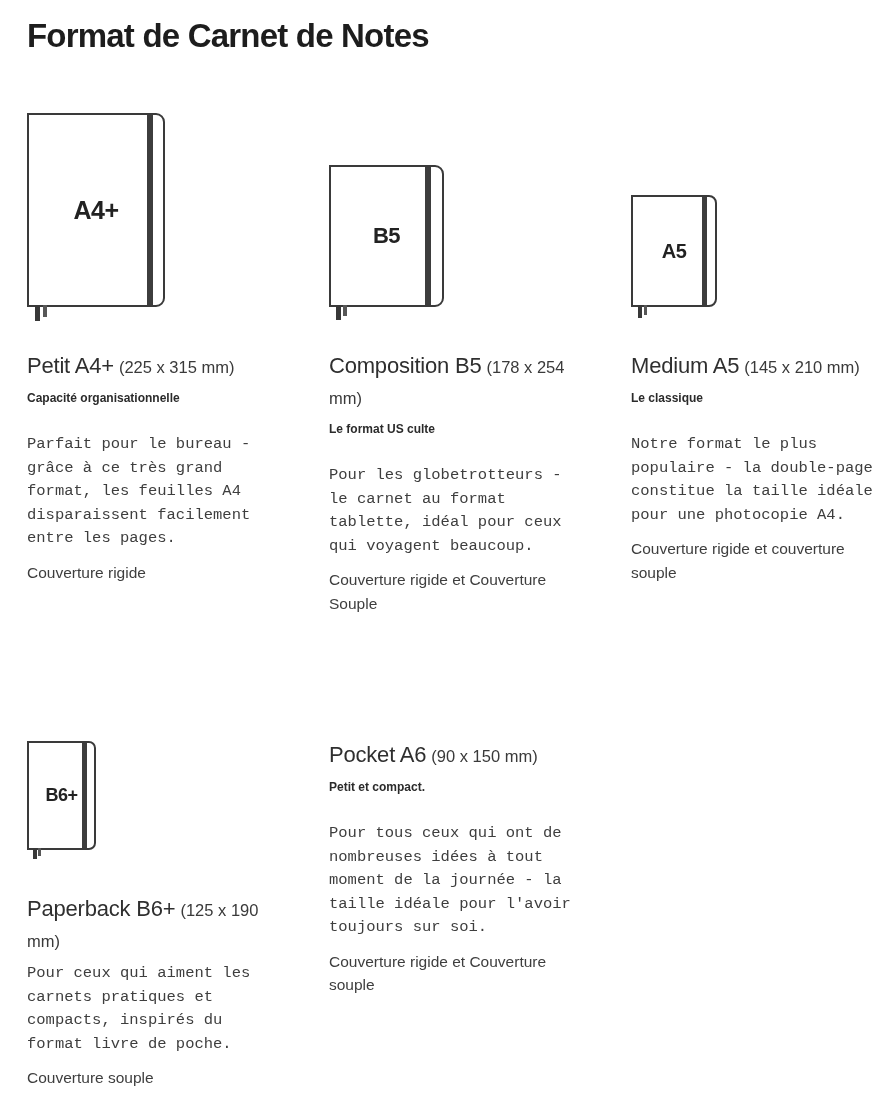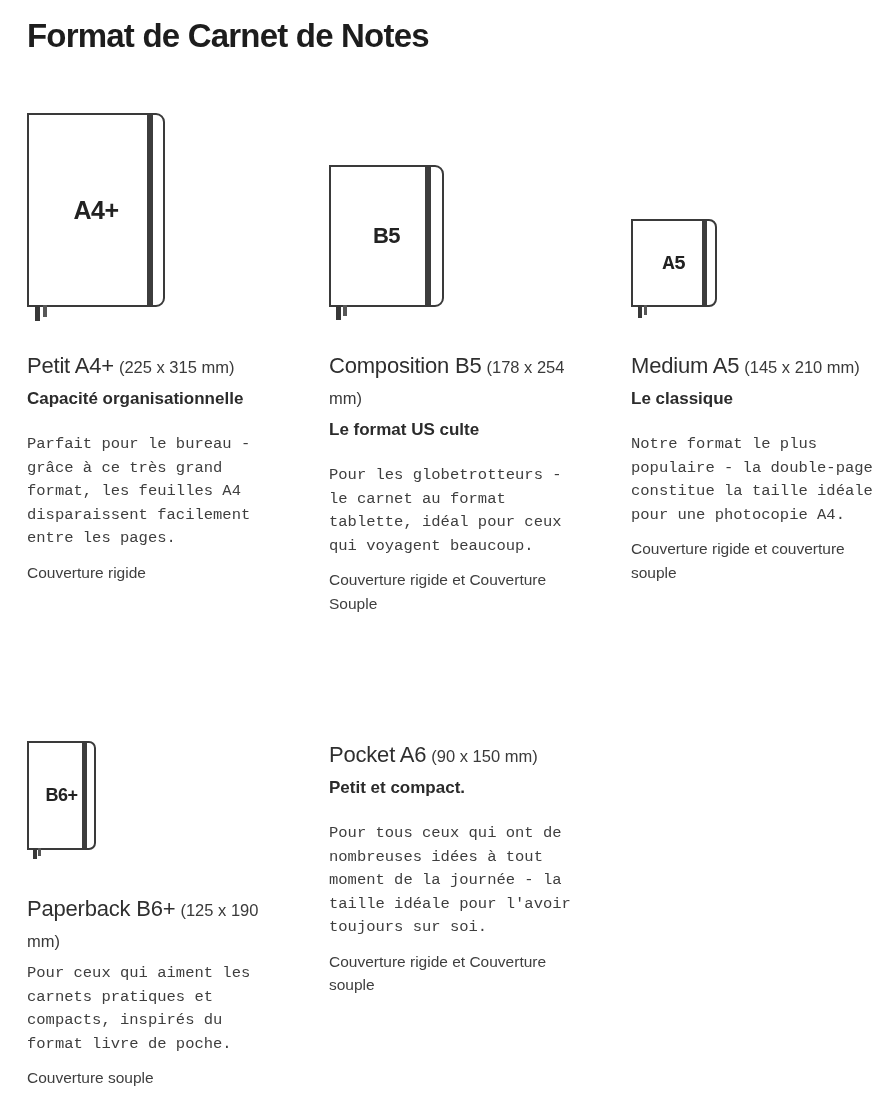--- a/index.html
+++ b/index.html
@@ -72,21 +72,21 @@
   .nb-a4 .band { right: 10px; width: 6px; }
   .nb-a4 .ra { left: 6px;  width: 5px; height: 16px; }
   .nb-a4 .rb { left: 14px; width: 4px; height: 12px; }
 
   .nb-b5 { width: 115px; height: 142px; }
   .nb-b5 .nb-label { font-size: 22px; }
   .nb-b5 .band { right: 11px; width: 6px; }
   .nb-b5 .ra { left: 5px;  width: 5px; height: 15px; }
   .nb-b5 .rb { left: 12px; width: 4px; height: 11px; }
 
-  .nb-a5 { width: 86px; height: 88px; border-radius: 0 8px 8px 0; font-family: Liberation Mono, monospace; }
+  .nb-a5 { width: 86px; height: 112px; border-radius: 0 8px 8px 0; }
   .nb-a5 .nb-label { font-size: 20px; }
   .nb-a5 .band { right: 8px; width: 5px; }
   .nb-a5 .ra { left: 5px;  width: 4px; height: 13px; }
   .nb-a5 .rb { left: 11px; width: 3px; height: 10px; }
 
   .nb-b6 { width: 69px; height: 109px; border-radius: 0 7px 7px 0; }
   .nb-b6 .nb-label { font-size: 18px; }
   .nb-b6 .band { right: 7px; width: 5px; }
   .nb-b6 .ra { left: 4px; width: 4px; height: 11px; }
   .nb-b6 .rb { left: 9px; width: 3px; height: 8px; }
@@ -106,21 +106,21 @@
     letter-spacing: -0.2px;
     margin-bottom: 6px;
   }
   .card-title .size {
     font-size: 16.5px;
     color: #3a3a3a;
     letter-spacing: 0;
     margin-left: 5px;
   }
   .tagline {
-    font-size: 17px;
+    font-size: 12px;
     line-height: 21px;
     font-weight: bold;
     color: #2b2b2b;
     margin-bottom: 24px;
   }
   .desc {
     font-size: 15.5px;
     line-height: 23.5px;
     color: #3e3e3e;
     margin-bottom: 10px;

